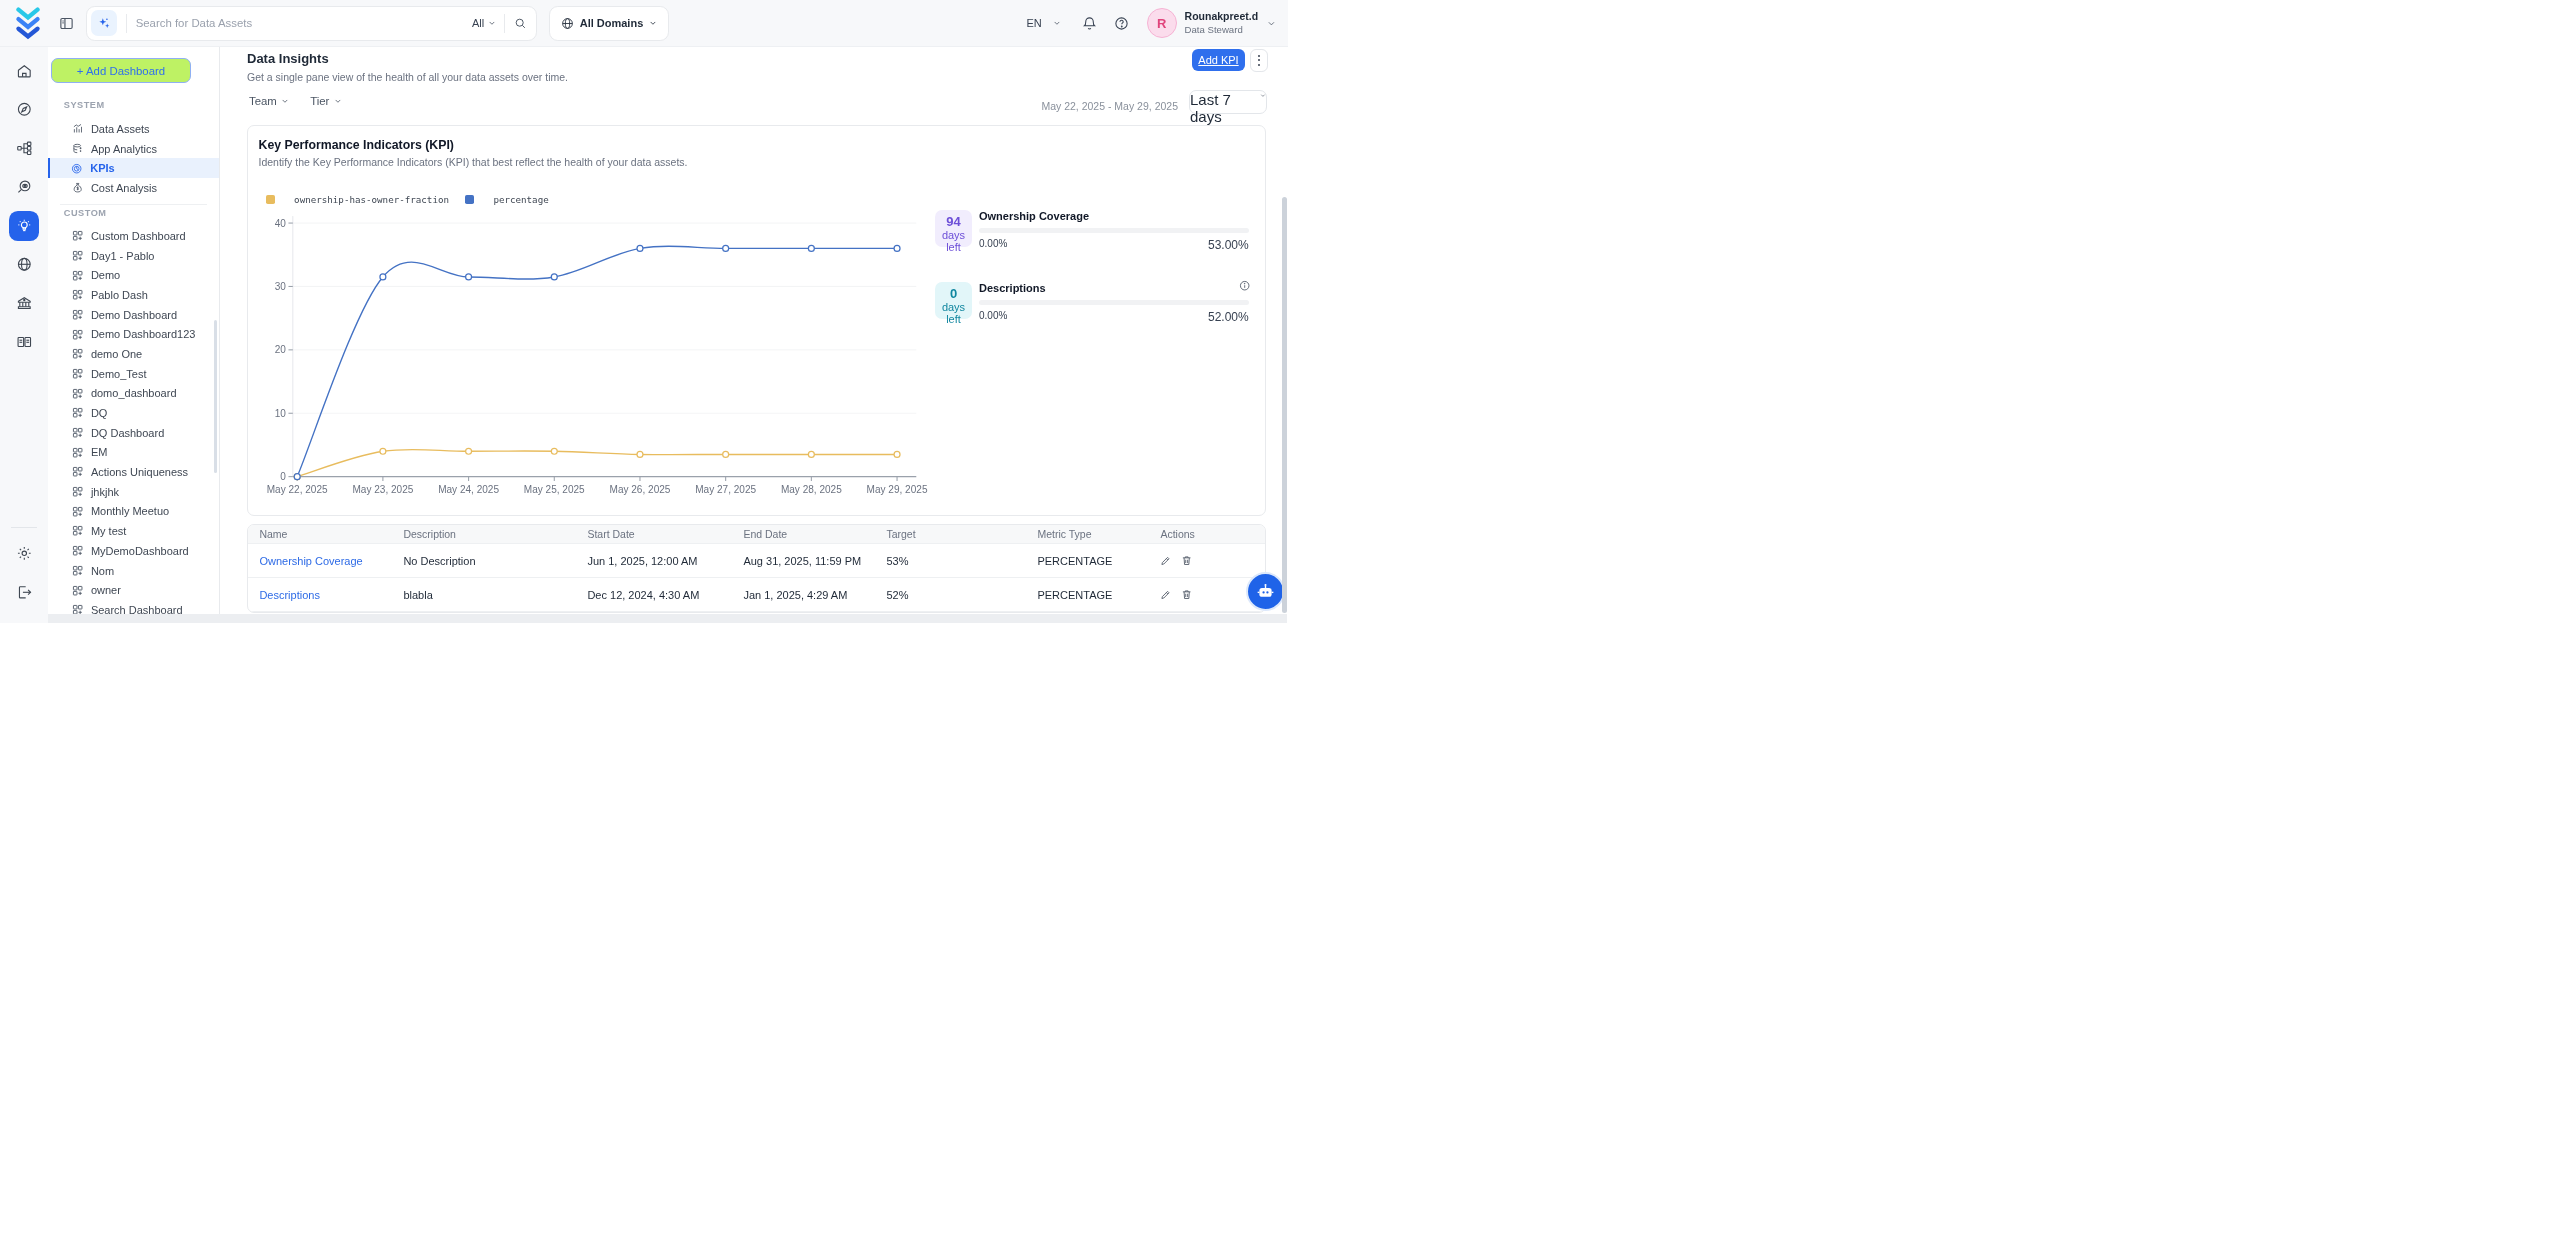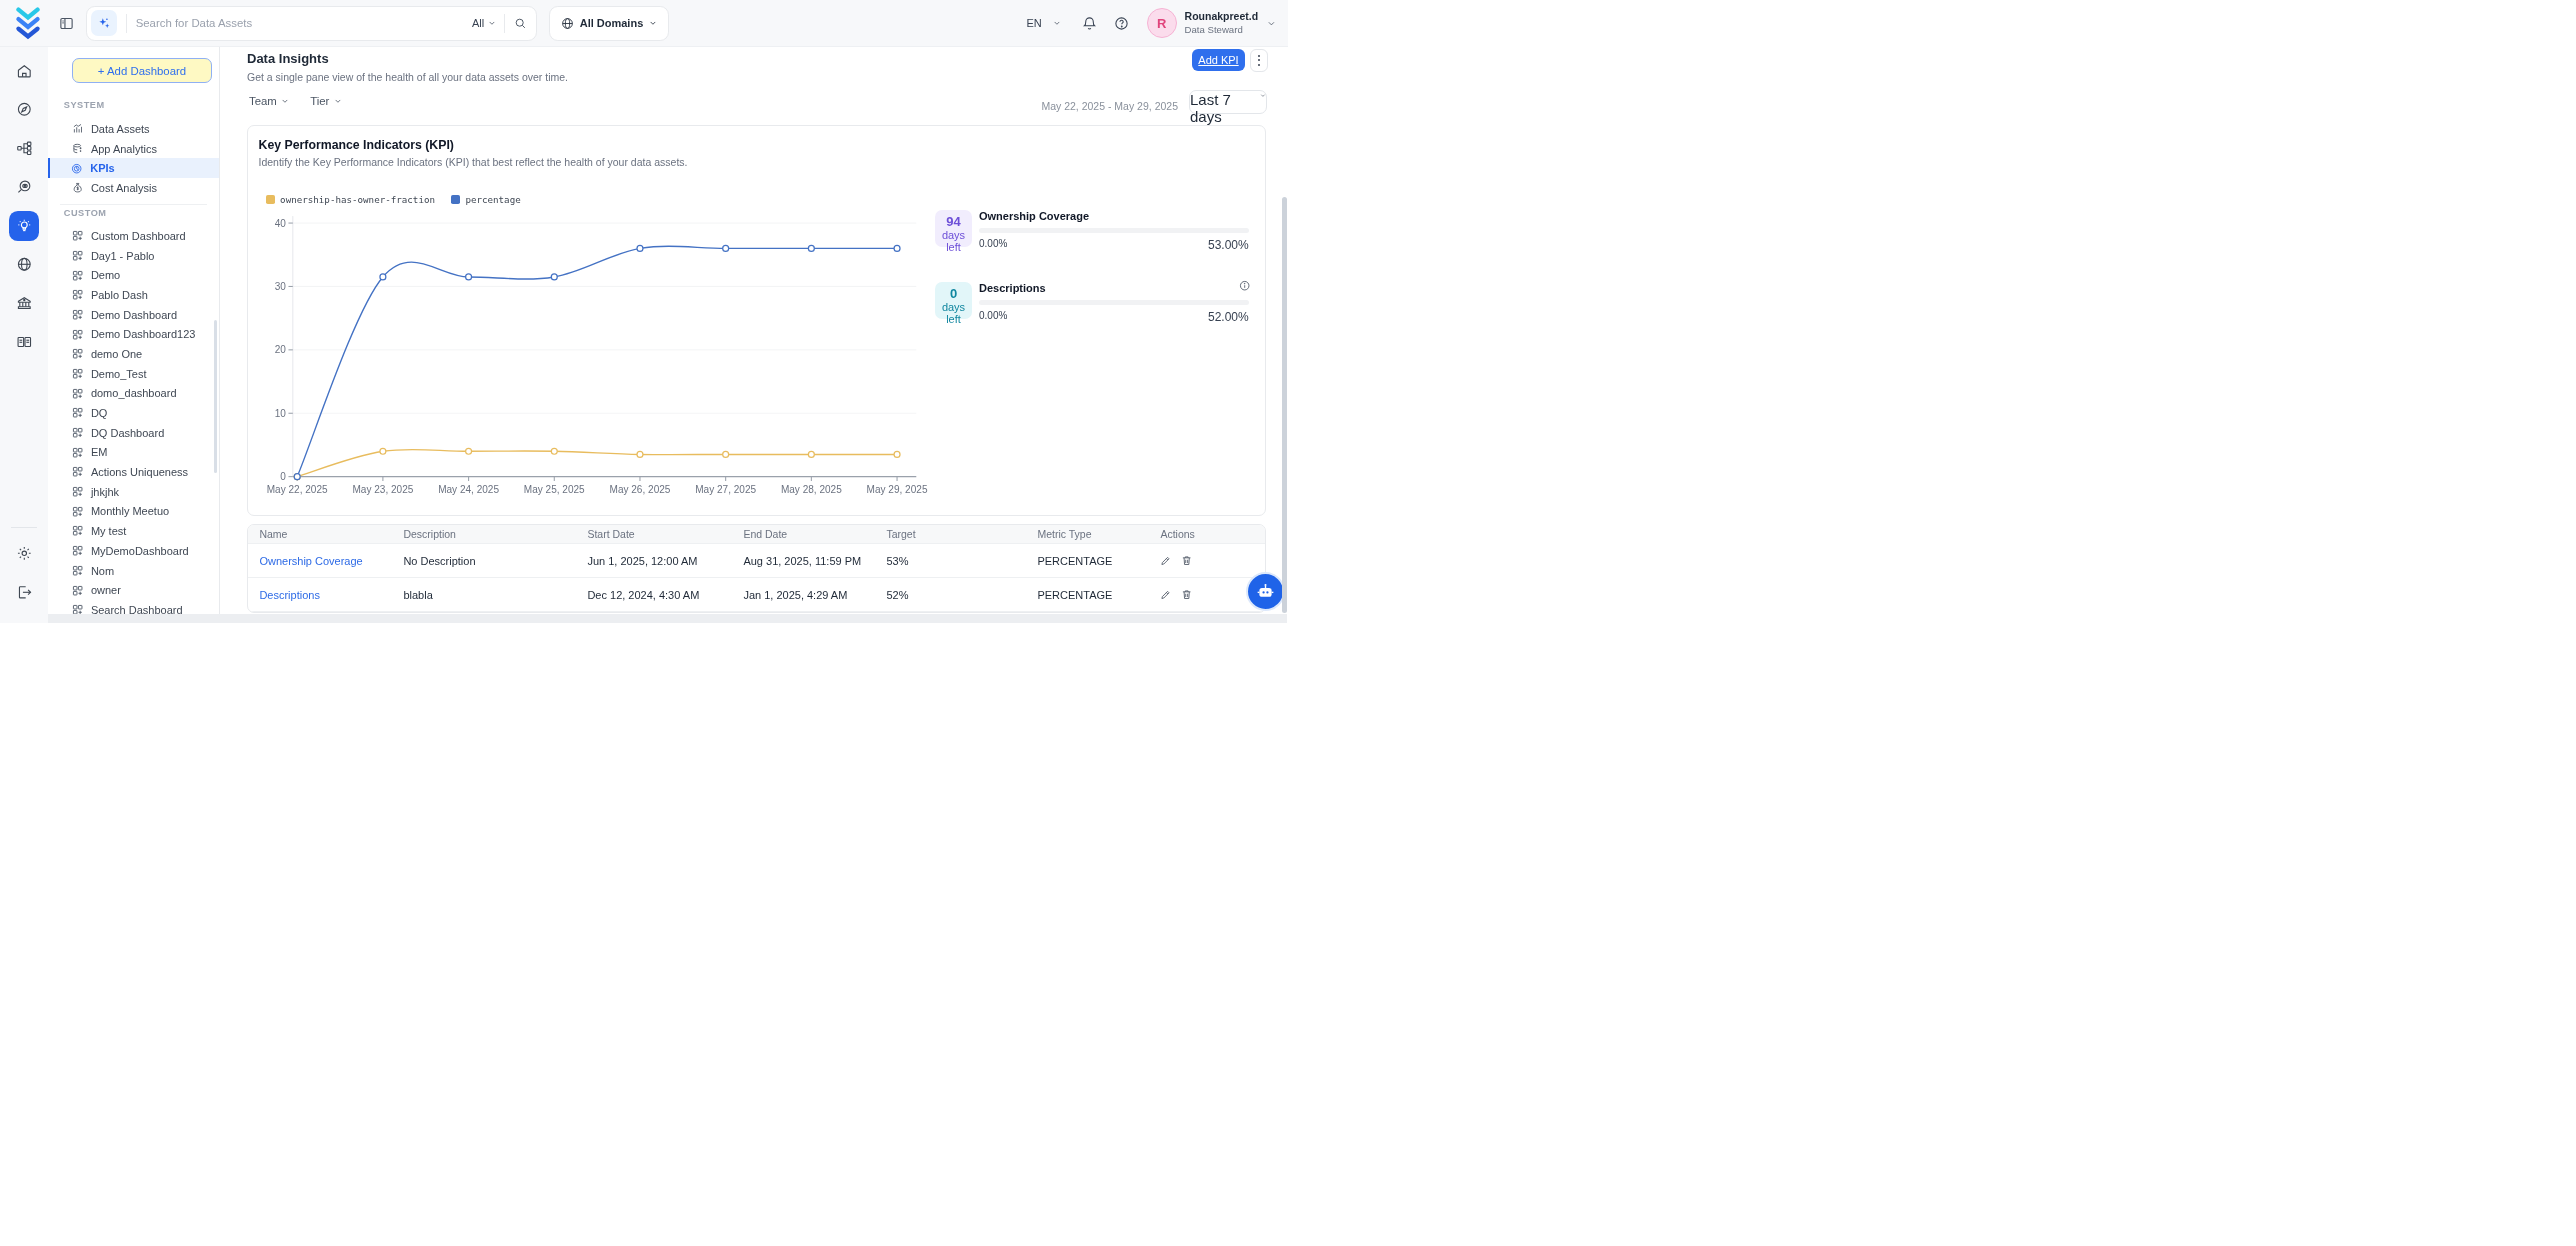--- a/index.html
+++ b/index.html
@@ -35,22 +35,22 @@
           display:flex; flex-direction:column; align-items:center; padding-top:8.8px; }
   .rail-item { width:30px; height:30px; border-radius:8.8px; display:flex; align-items:center; justify-content:center;
                margin-bottom:8.8px; cursor:pointer; }
   .rail-item.active { background:#2563eb; }
   .rail-bottom { position:absolute; left:0; bottom:7px; width:48px; display:flex; flex-direction:column; align-items:center; }
   .rail-divider { width:26px; height:0.9px; background:#e3e6ea; margin-bottom:10.5px; }
 
   
   .sidebar { position:absolute; left:48px; top:47px; width:172px; height:576px; background:#fff;
              border-right:0.9px solid #e8eaed; z-index:9; overflow:hidden; }
-  .add-dash { position:absolute; left:24px; top:11.4px; width:140px; height:24.5px; border:0.9px solid #8fb0f4; border-radius:7px;
-              background:#fef9c3; color:#2f6fed; font-size:11.4px; display:flex; align-items:center; justify-content:center; cursor:pointer; }
+  .add-dash { position:absolute; left:3px; top:11.4px; width:140px; height:24.5px; border:0.9px solid #8fb0f4; border-radius:7px;
+              background:#bef264; color:#2f6fed; font-size:11.4px; display:flex; align-items:center; justify-content:center; cursor:pointer; }
   .side-section-label { position:absolute; left:15.8px; font-size:9.2px; letter-spacing:0.5px; color:#9ca3af; font-weight:bold; }
   .side-list { position:absolute; left:0; width:172px; }
   .side-item { height:19.7px; display:flex; align-items:center; padding-left:23.6px; gap:7.9px; font-size:11px; color:#3f4753; cursor:pointer; white-space:nowrap; }
   .side-item .ic { flex:0 0 auto; display:flex; }
   .side-item.active { background:#e9f1fd; border-left:2.6px solid #2563eb; padding-left:21px; color:#2563eb; font-weight:bold; }
   .side-divider { position:absolute; left:12.3px; width:147px; height:0.9px; background:#eef0f2; top:109px; }
   .sidebar-scrollbar { position:absolute; right:1.8px; top:273px; width:3.5px; height:153px; border-radius:1.8px; background:#d9dfe7; }
 
   
   .main { position:absolute; left:220px; top:47px; width:1068px; height:576px; background:#fff; }
@@ -66,21 +66,21 @@
   .date-range { position:absolute; top:53px; left:814px; width:144px; text-align:right; font-size:10.5px; color:#8a919c; }
   .range-pill { position:absolute; left:969px; top:43px; width:78px; height:23.6px; background:#fff; border:0.9px solid #e3e6ea;
                 border-radius:7px; display:flex; align-items:flex-start; justify-content:center; gap:19px; font-size:15px; color:#1f2937; cursor:pointer; }
 
   
   .kpi-card { position:absolute; left:27px; top:78px; width:1019px; height:391px; background:#fff;
               border:0.9px solid #e8eaed; border-radius:7px; }
   .kpi-title { position:absolute; left:10.5px; top:12.3px; font-size:12.3px; font-weight:bold; color:#111827; }
   .kpi-subtitle { position:absolute; left:10.5px; top:30px; font-size:10.5px; color:#6b7280; }
   .legend { position:absolute; left:17.5px; top:68px; display:flex; gap:15.8px; align-items:center; }
-  .legend-item { display:flex; align-items:center; gap:5px; cursor:pointer; }
+  .legend-item { display:flex; align-items:center; gap:19px; cursor:pointer; }
   .legend-swatch { width:9.6px; height:9.6px; border-radius:1.8px; }
   .legend-label { font-family:"DejaVu Sans Mono", monospace; font-size:9.2px; color:#3f4753; }
   .axis-label { font-size:11.5px; fill:#6b7280; font-family:"Liberation Sans", sans-serif; }
   #kpi-chart-svg { position:absolute; left:0; top:0; pointer-events:none; }
 
   .stat { position:absolute; left:687px; width:319px; }
   .stat-badge { position:absolute; left:0; top:0; width:37px; height:37px; border-radius:7px; text-align:center; }
   .stat-badge .v { font-size:13px; font-weight:bold; display:block; margin-top:3.5px; }
   .stat-badge .l { font-size:11px; display:block; margin-top:0px; }
   .stat-title { position:absolute; left:44px; top:0; font-size:11px; color:#111827; font-weight:bold; }

